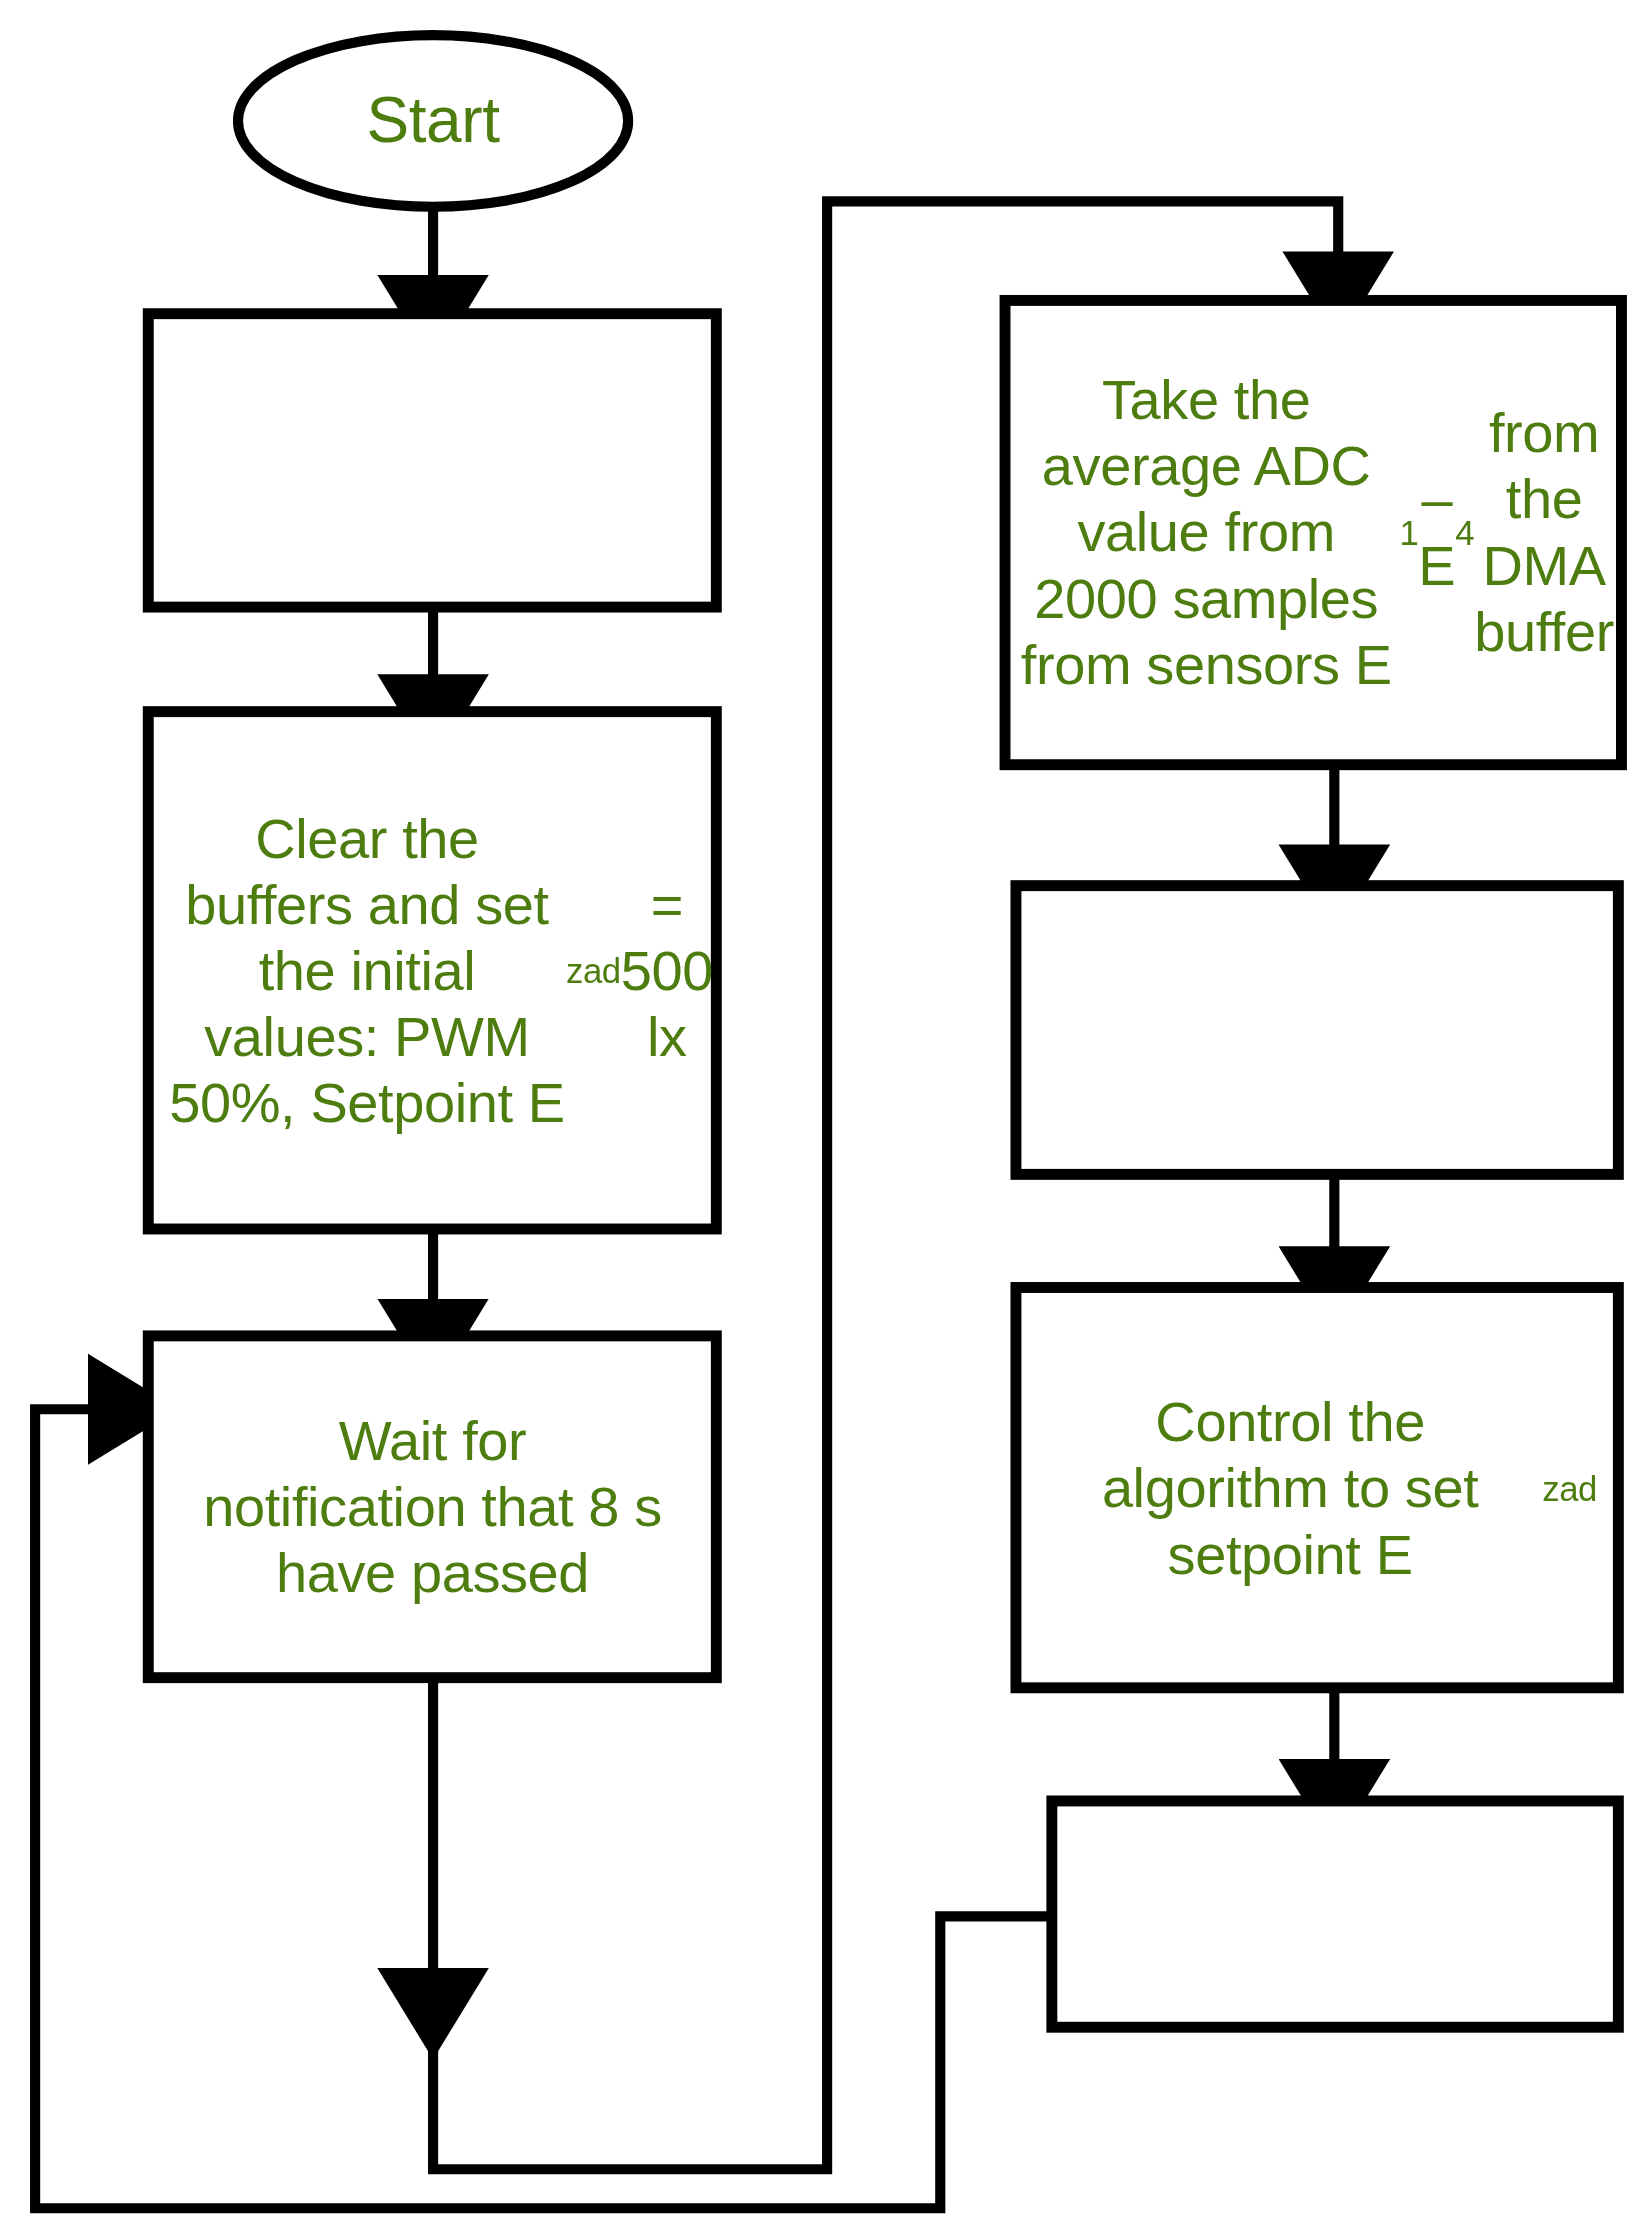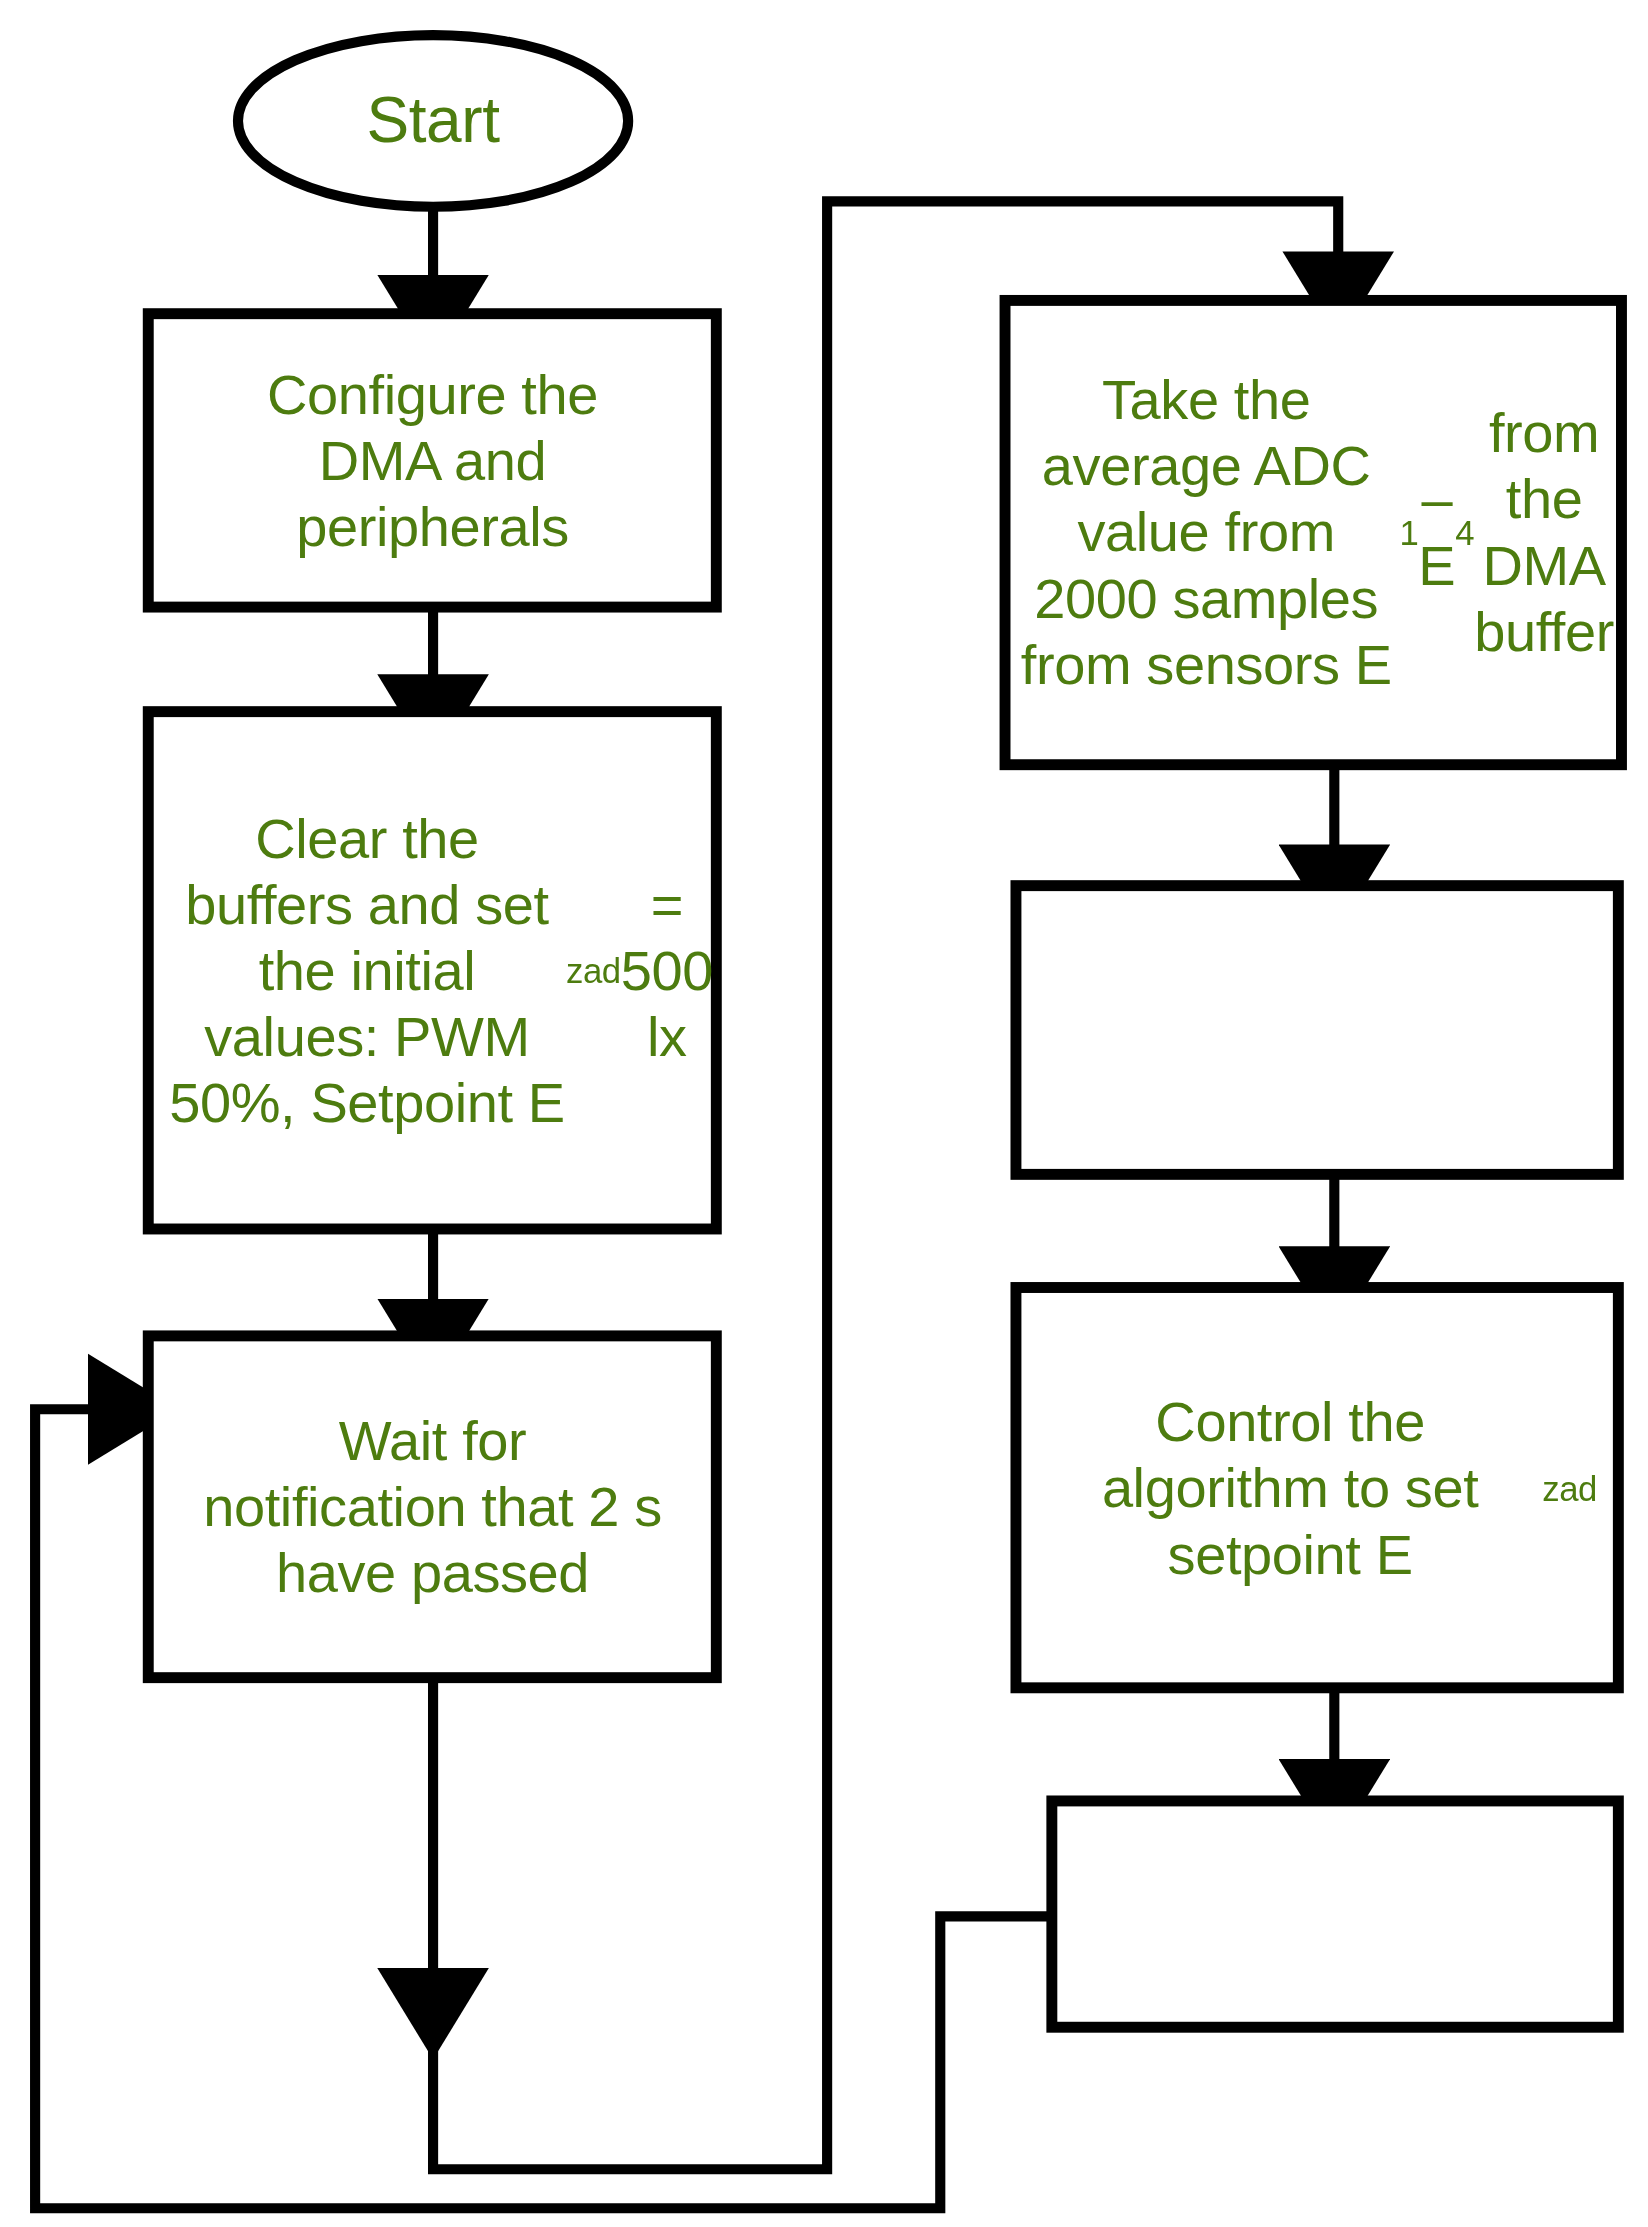--- a/index.html
+++ b/index.html
@@ -88,28 +88,25 @@
     <rect x="190" y="1712" width="728" height="438" fill="#ffffff" stroke="#000000" stroke-width="14"></rect>
 
     <rect x="1288" y="385" width="790" height="595" fill="#ffffff" stroke="#000000" stroke-width="14"></rect>
     <rect x="1302" y="1135" width="772" height="370" fill="#ffffff" stroke="#000000" stroke-width="14"></rect>
     <rect x="1302" y="1650" width="772" height="513" fill="#ffffff" stroke="#000000" stroke-width="14"></rect>
     <rect x="1348" y="2308" width="726" height="290" fill="#ffffff" stroke="#000000" stroke-width="14"></rect>
   </svg>
 
   <div class="node-text t-start" style="left:238px; top:35px; width:390px; height:172px;">Start</div>
 
-  <div class="node-text t-box" style="left:156px; top:322px; width:553px; height:278px;">Configure the
-DMA and
-peripherals</div>
 
   <div class="node-text t-box" style="left:168px; top:720px; width:545px; height:502px;">Clear the buffers and set the initial values: PWM 50%, Setpoint E<sub>zad</sub> = 500 lx</div>
 
   <div class="node-text t-box" style="left:156px; top:1344px; width:553px; height:326px;">Wait for
-notification that 2 s
+notification that 8 s
 have passed</div>
 
   <div class="node-text t-box" style="left:1013px; top:308px; width:601px; height:449px;">Take the average ADC value from 2000 samples from sensors E<sub>1</sub>– E<sub>4</sub> from the DMA buffer</div>
 
 
   <div class="node-text t-box" style="left:1038px; top:1296px; width:559px; height:385px;">Control the algorithm to set setpoint E<sub>zad</sub></div>
 
 
 </div>
 

